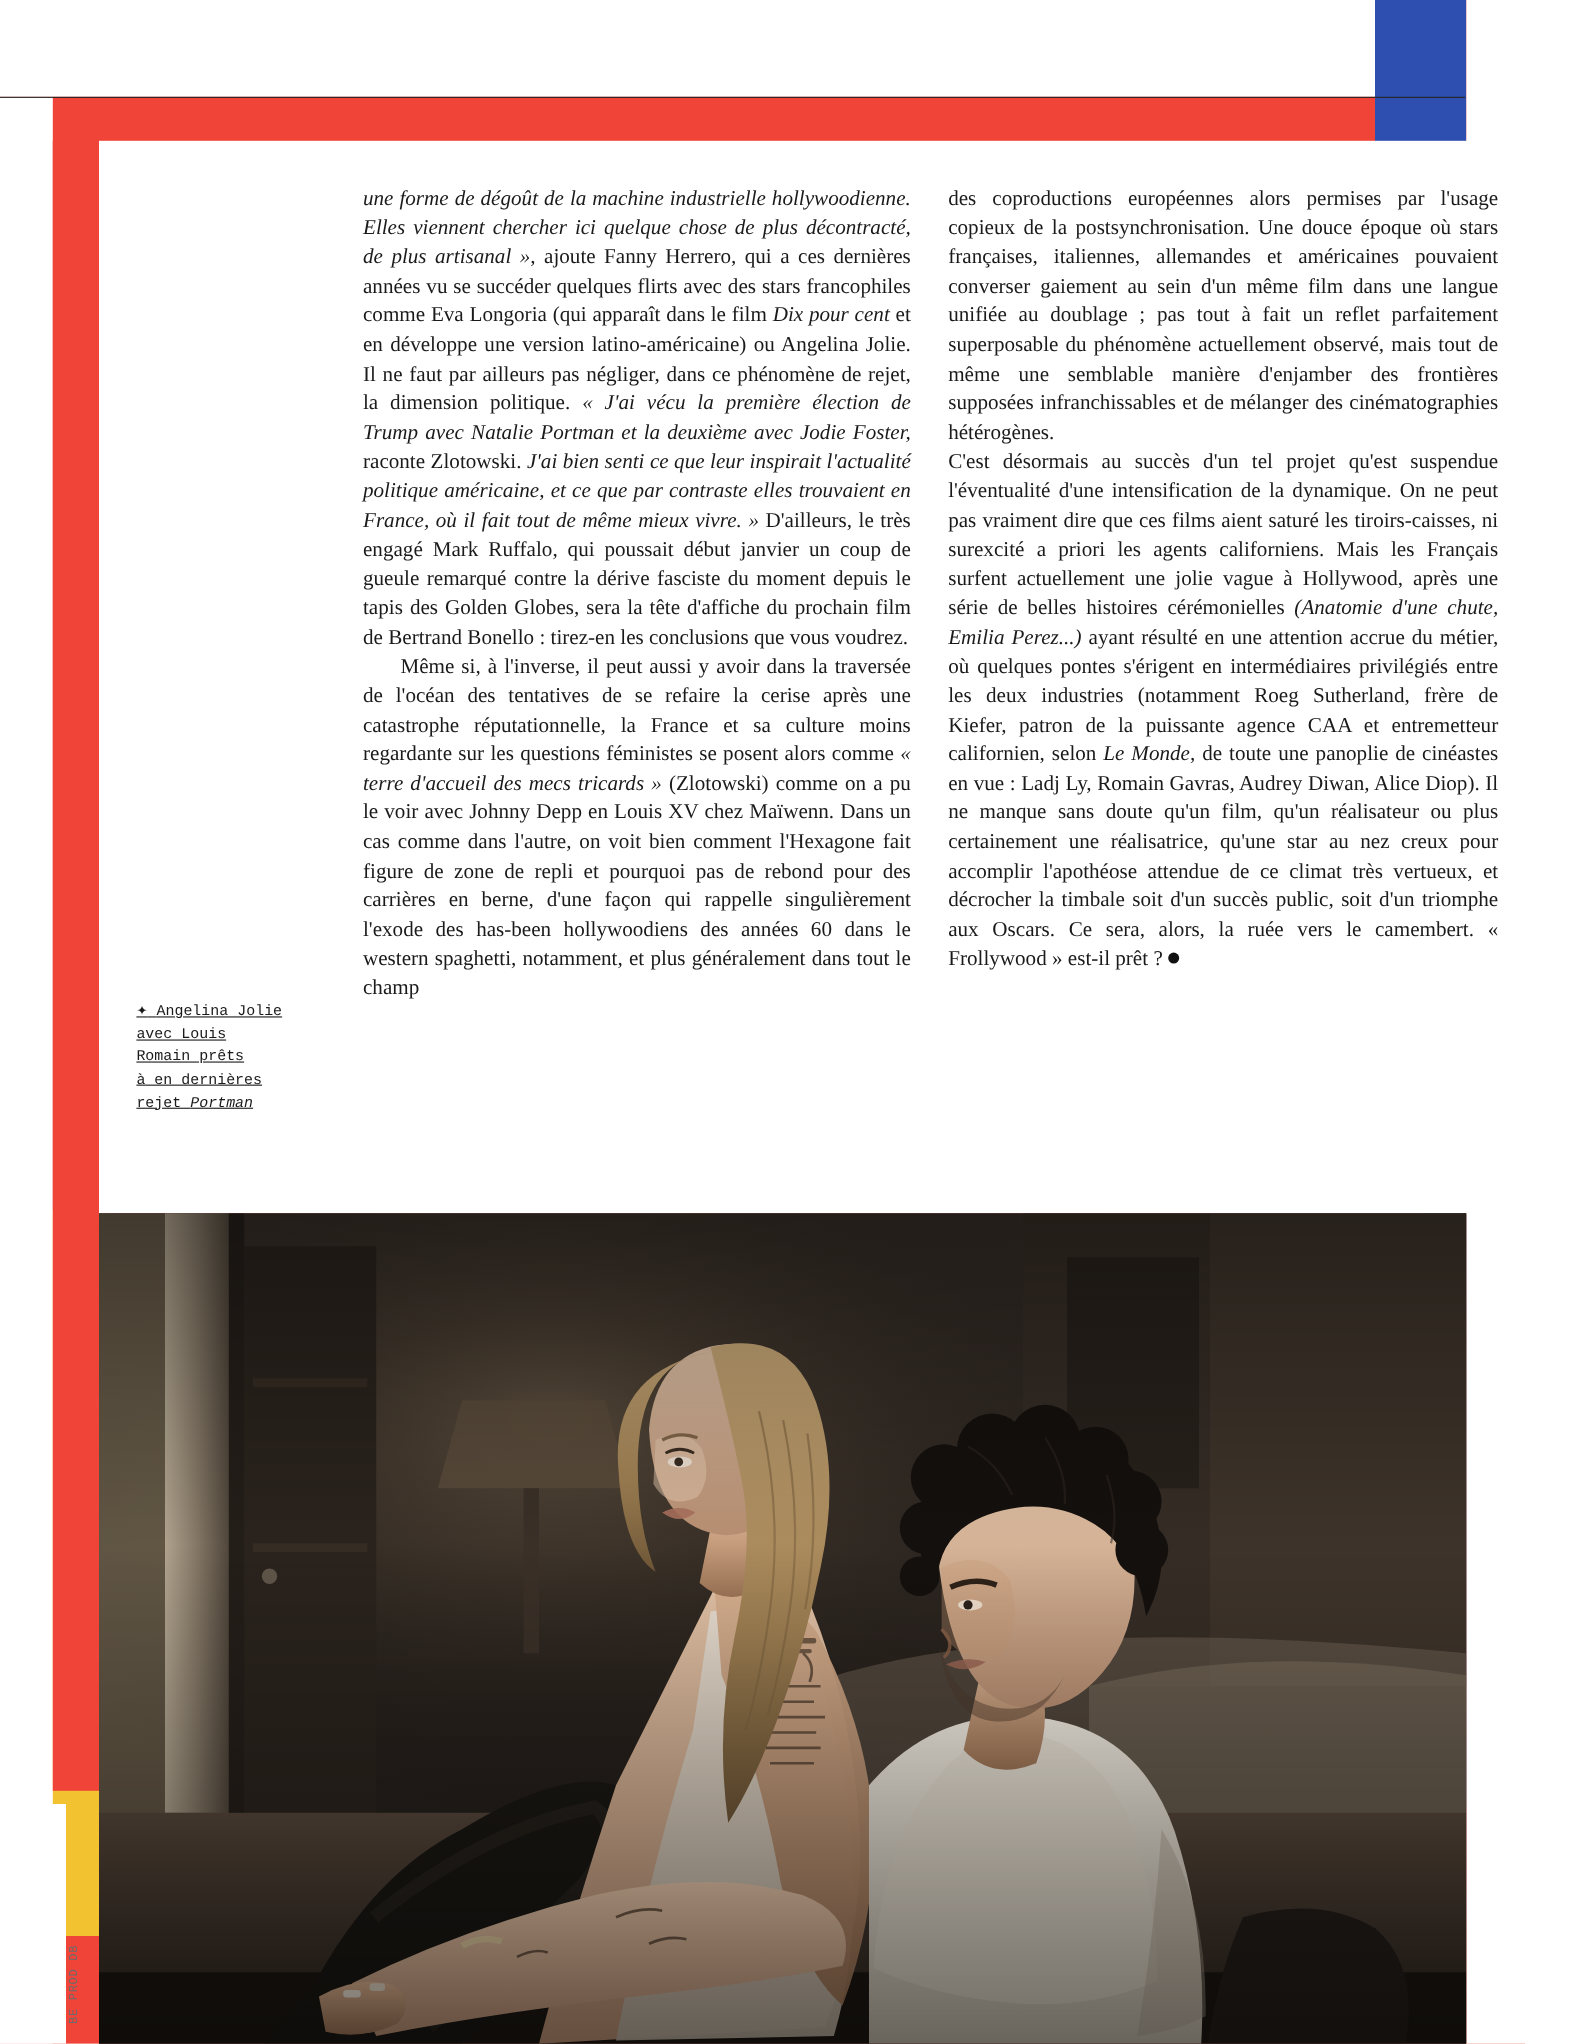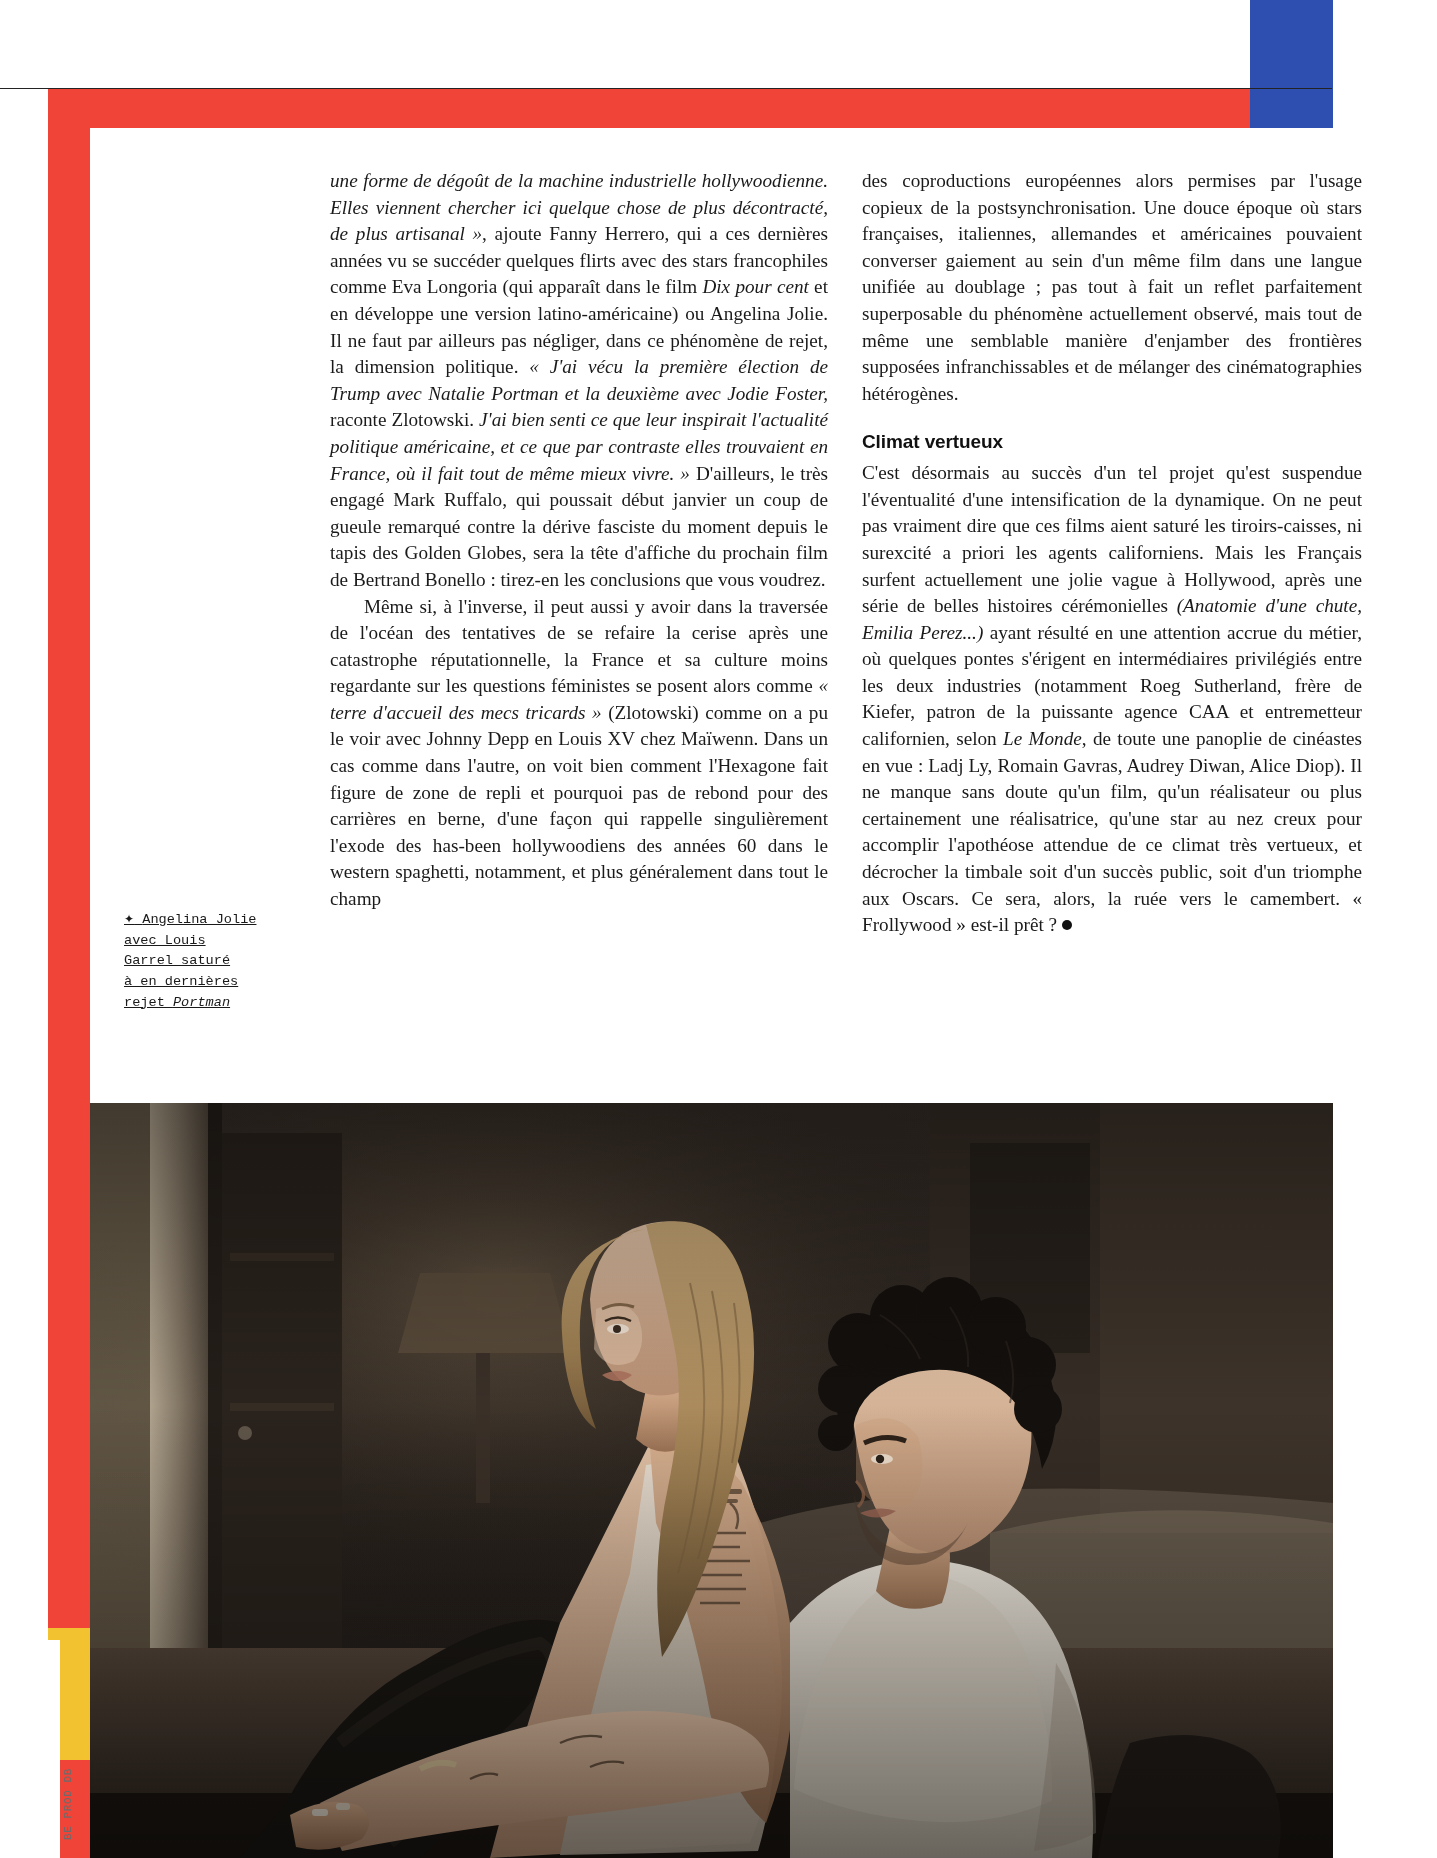--- a/index.html
+++ b/index.html
@@ -220,31 +220,30 @@
   <p>
     <i>une forme de dégoût de la machine industrielle hollywoodienne. Elles viennent chercher ici quelque chose de plus décontracté, de plus artisanal »</i><span>, ajoute Fanny Herrero, qui a ces dernières années vu se succéder quelques flirts avec des stars francophiles comme Eva Longoria (qui apparaît dans le film </span><i>Dix pour cent</i><span> et en développe une version latino-américaine) ou Angelina Jolie. Il ne faut par ailleurs pas négliger, dans ce phénomène de rejet, la dimension politique. </span><i>« J'ai vécu la première élection de Trump avec Natalie Portman et la deuxième avec Jodie Foster,</i><span> raconte Zlotowski. </span><i>J'ai bien senti ce que leur inspirait l'actualité politique américaine, et ce que par contraste elles trouvaient en France, où il fait tout de même mieux vivre. »</i><span> D'ailleurs, le très engagé Mark Ruffalo, qui poussait début janvier un coup de gueule remarqué contre la dérive fasciste du moment depuis le tapis des Golden Globes, sera la tête d'affiche du prochain film de Bertrand Bonello : tirez-en les conclusions que vous voudrez.</span>
   </p>
   <p class="indent">
     <span>Même si, à l'inverse, il peut aussi y avoir dans la traversée de l'océan des tentatives de se refaire la cerise après une catastrophe réputationnelle, la France et sa culture moins regardante sur les questions féministes se posent alors comme </span><i>« terre d'accueil des mecs tricards »</i><span> (Zlotowski) comme on a pu le voir avec Johnny Depp en Louis XV chez Maïwenn. Dans un cas comme dans l'autre, on voit bien comment l'Hexagone fait figure de zone de repli et pourquoi pas de rebond pour des carrières en berne, d'une façon qui rappelle singulièrement l'exode des has-been hollywoodiens des années 60 dans le western spaghetti, notamment, et plus généralement dans tout le champ</span>
   </p>
 </div>
 
 <div class="col col-right">
   <p>des coproductions européennes alors permises par l'usage copieux de la postsynchronisation. Une douce époque où stars françaises, italiennes, allemandes et américaines pouvaient converser gaiement au sein d'un même film dans une langue unifiée au doublage ; pas tout à fait un reflet parfaitement superposable du phénomène actuellement observé, mais tout de même une semblable manière d'enjamber des frontières supposées infranchissables et de mélanger des cinématographies hétérogènes.</p>
-  <h3 class="subhead gap-before">Climat vertueux</h3>
   <p>
     <span>C'est désormais au succès d'un tel projet qu'est suspendue l'éventualité d'une intensification de la dynamique. On ne peut pas vraiment dire que ces films aient saturé les tiroirs-caisses, ni surexcité a priori les agents californiens. Mais les Français surfent actuellement une jolie vague à Hollywood, après une série de belles histoires cérémonielles </span><i>(Anatomie d'une chute, Emilia Perez...)</i><span> ayant résulté en une attention accrue du métier, où quelques pontes s'érigent en intermédiaires privilégiés entre les deux industries (notamment Roeg Sutherland, frère de Kiefer, patron de la puissante agence CAA et entremetteur californien, selon </span><i>Le Monde</i><span>, de toute une panoplie de cinéastes en vue : Ladj Ly, Romain Gavras, Audrey Diwan, Alice Diop). Il ne manque sans doute qu'un film, qu'un réalisateur ou plus certainement une réalisatrice, qu'une star au nez creux pour accomplir l'apothéose attendue de ce climat très vertueux, et décrocher la timbale soit d'un succès public, soit d'un triomphe aux Oscars. Ce sera, alors, la ruée vers le camembert. « Frollywood » est-il prêt ?</span><span class="end-dot"></span>
   </p>
 </div>
 
 <div class="caption">
   <span class="arrow">✦</span>
   <span>Angelina Jolie</span><br>
   <span>avec Louis</span><br>
-  <span>Garrel saturé</span><br>
+  <span>Romain prêts</span><br>
   <span>à en dernières</span><br>
   <span>rejet </span><i>Portman</i>
 </div>
 
 <div class="photo">
   <svg viewBox="0 0 1243 755" preserveAspectRatio="xMidYMid slice" role="img">
     <defs>
       <linearGradient id="wall" x1="0" y1="0" x2="0" y2="1">
         <stop offset="0%" stop-color="#3b322c"></stop>
         <stop offset="55%" stop-color="#2c2520"></stop>

